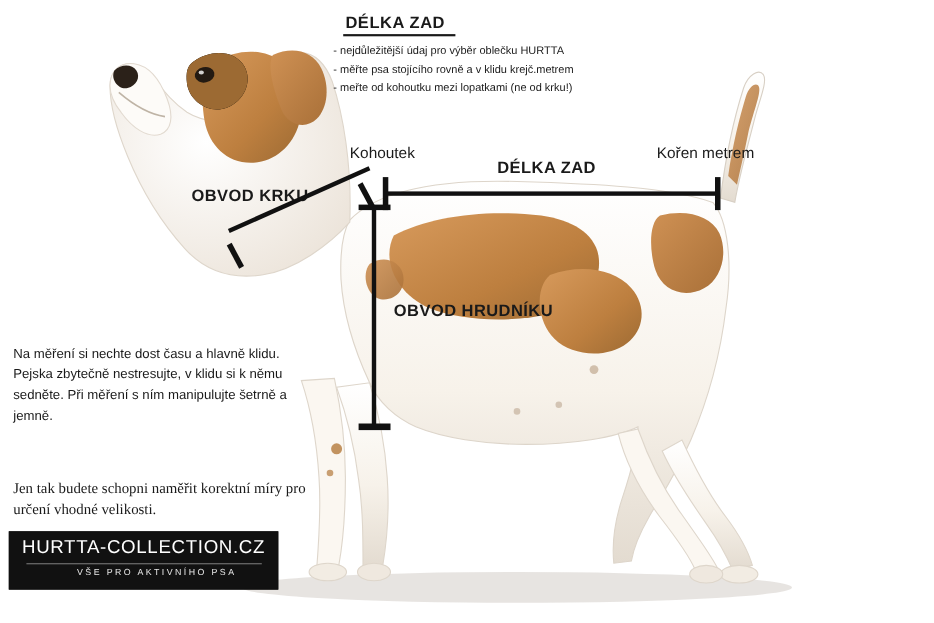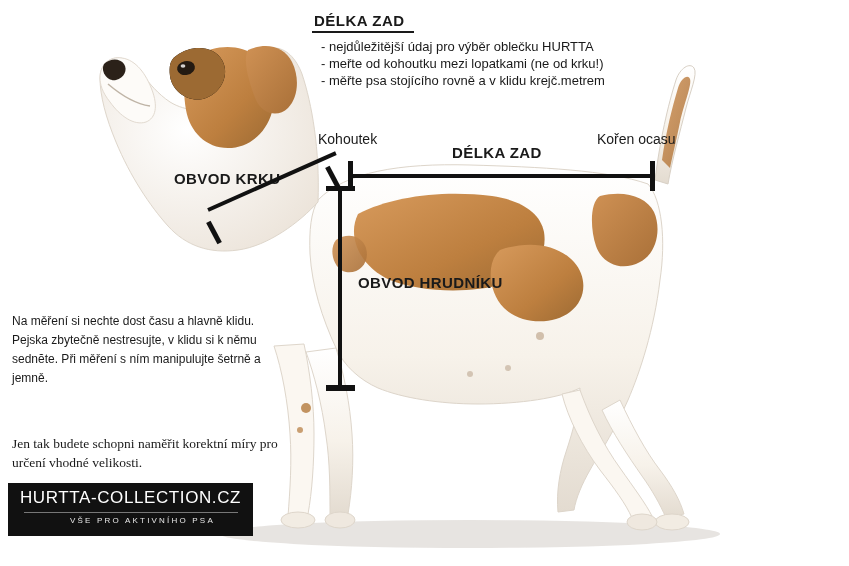--- a/index.html
+++ b/index.html
@@ -40,24 +40,23 @@
     left: 312px;
     top: 31px;
     width: 102px;
     height: 2px;
     background: #1a1a1a;
   }
   .bullets {
     position: absolute;
     left: 303px;
     top: 38px;
-    font-size: 13px;
+    font-size: 10px;
     line-height: 17px;
     white-space: nowrap;
-    margin-left: 18px;
   }
 
   .label-kohoutek {
     position: absolute;
     left: 318px;
     top: 131px;
     font-size: 14px;
   }
   .label-koren {
     position: absolute;
@@ -303,26 +302,26 @@
       <circle cx="508" cy="368" r="3" fill="#cbb9a6" opacity="0.8"></circle>
       <circle cx="540" cy="336" r="4" fill="#c7b29b" opacity="0.8"></circle>
     </svg>
   </div>
 
   <div class="title-top">DÉLKA ZAD</div>
   <div class="title-underline"></div>
 
   <div class="bullets">
     <div>- nejdůležitější údaj pro výběr oblečku HURTTA</div>
+    <div>- měřte psa stojícího rovně a v klidu krejč.metrem</div>
     <div>- meřte od kohoutku mezi lopatkami (ne od krku!)</div>
-    <div>- měřte psa stojícího rovně a v klidu krejč.metrem</div>
   </div>
 
   <div class="label-kohoutek">Kohoutek</div>
-  <div class="label-koren">Kořen ocasu</div>
+  <div class="label-koren">Kořen metrem</div>
   <div class="label-delka-zad">DÉLKA ZAD</div>
   <div class="label-obvod-krku">OBVOD KRKU</div>
   <div class="label-obvod-hrudniku">OBVOD HRUDNÍKU</div>
 
   <div class="arrow-line dz-line"></div>
   <div class="cap dz-cap-l"></div>
   <div class="cap dz-cap-r"></div>
 
   <div class="arrow-line oh-line"></div>
   <div class="cap oh-cap-t"></div>

